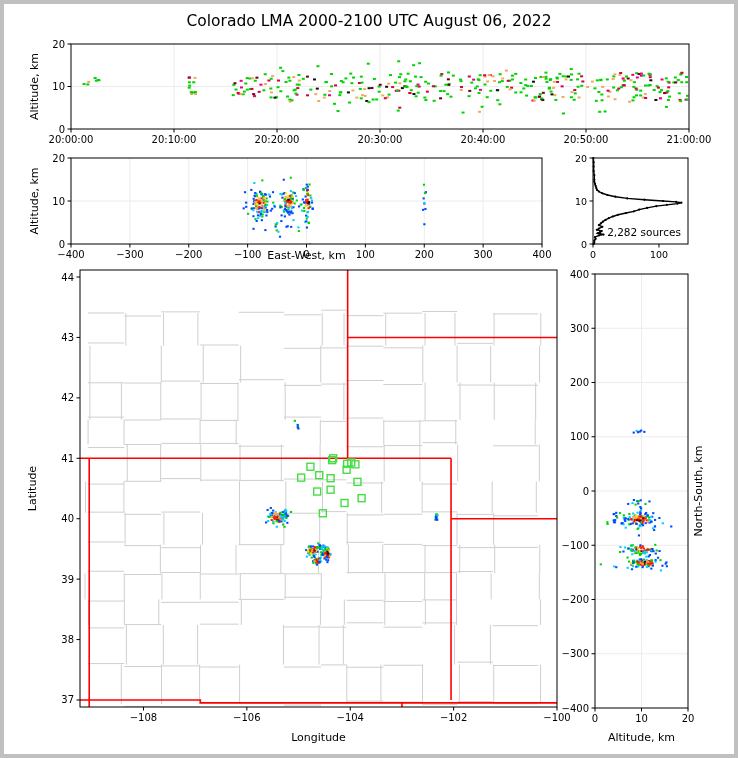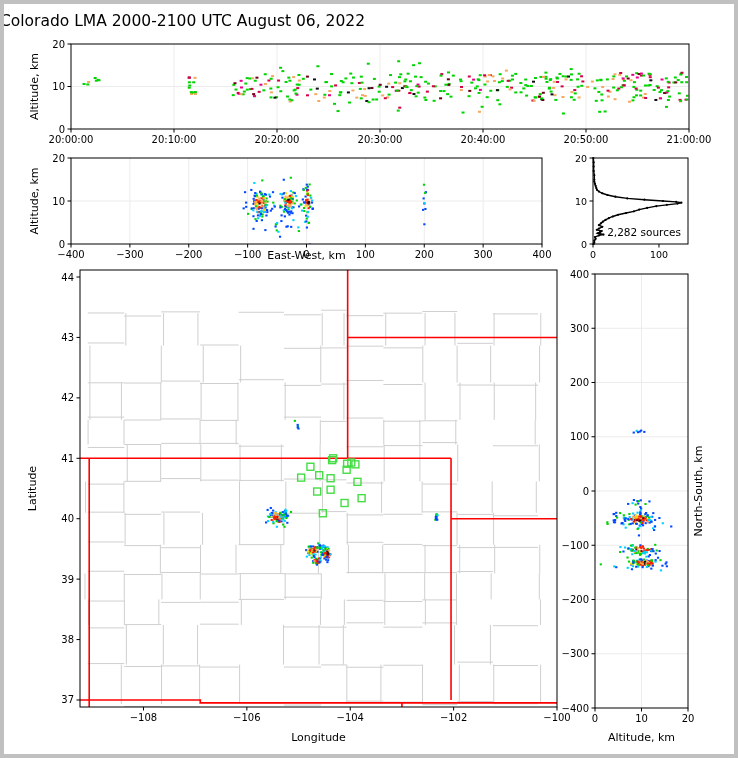--- a/index.html
+++ b/index.html
@@ -1,18 +1,18 @@
 <!DOCTYPE html>
 <html><head>
 <meta charset="utf-8">
 <style>
   html,body{margin:0;padding:0;background:#ffffff;}
   body{width:738px;height:758px;position:relative;font-family:"DejaVu Sans",sans-serif;overflow:hidden;}
   .border-frame{position:absolute;inset:0;border:4px solid #c0c0c0;pointer-events:none;z-index:5;}
-  #fig-title{position:absolute;top:12px;left:0;width:738px;text-align:left;font-size:15.5px;color:#000;}
+  #fig-title{position:absolute;top:12px;left:0;width:738px;text-align:center;font-size:15.5px;color:#000;}
   svg{position:absolute;left:0;top:0;}
   text{font-family:"DejaVu Sans",sans-serif;fill:#000;}
   .ticklab{font-size:10px;}
   .ticklab-sm{font-size:9.5px;}
   .axlab{font-size:11px;}
   .anno{font-size:10.5px;}
 </style>
 </head>
 <body>
 

